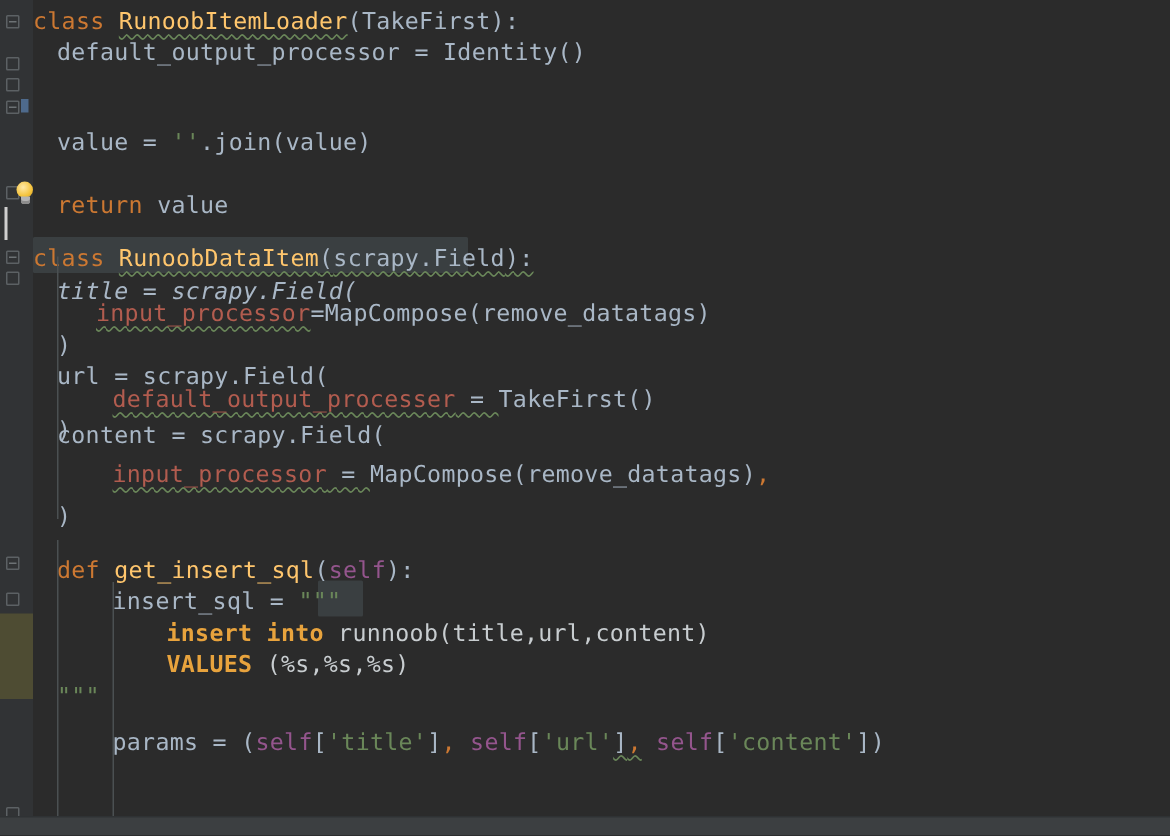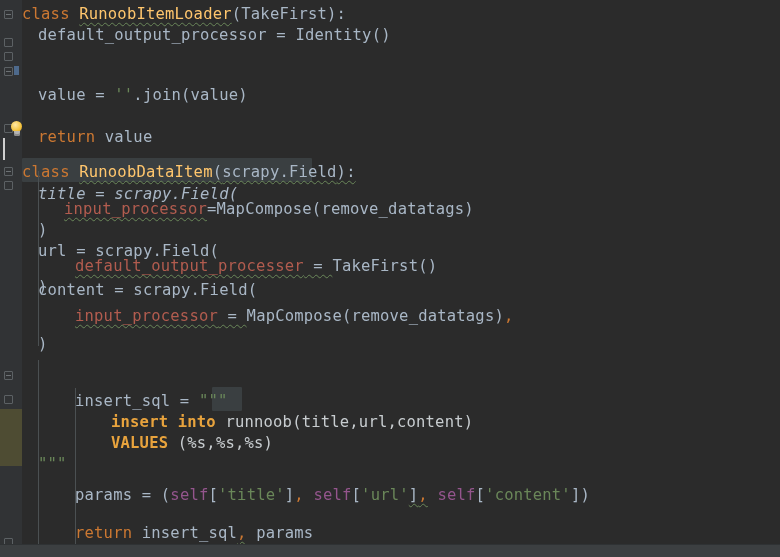--- a/index.html
+++ b/index.html
@@ -224,29 +224,29 @@
     <div class="line" style="top:237px; left:16px;"><span class="plain">url</span><span class="plain"> = </span><span class="plain">scrapy.Field(</span></div>
 
     <div class="line" style="top:273px; left:16px;"><span class="plain">)</span></div>
 
     <div class="line" style="top:276px; left:16px;"><span class="plain">content</span><span class="plain"> = </span><span class="plain">scrapy.Field(</span></div>
 
     <div class="line" style="top:302px; left:53px;text-align:right;"><span class="warnid sq">input_processor</span><span class="plain sq"> = </span><span class="plain">MapCompose(remove_datatags)</span><span class="comma">,</span></div>
 
     <div class="line" style="top:330px; left:16px;"><span class="plain">)</span></div>
 
+    <div class="line" style="top:366px; left:16px;"><span class="kw">def</span><span class="plain"> </span><span class="fn">get_insert_sql</span><span class="plain">(</span><span class="self">self</span><span class="plain">):</span></div>
 
     <div class="line" style="top:387px; left:53px; z-index:2;"><span class="plain">insert_sql</span><span class="plain"> = </span><span class="str">"""</span></div>
 
     <div class="line" style="top:408px; left:89px; z-index:2;"><span class="sqlkw">insert into</span><span class="sqltxt"> </span><span class="sqltxt">runnoob(title,url,content)</span></div>
 
     <div class="line" style="top:429px; left:89px; z-index:2;"><span class="sqlkw">VALUES</span><span class="sqltxt"> </span><span class="sqltxt">(%s,%s,%s)</span></div>
 
     <div class="line" style="top:450px; left:16px; z-index:2;"><span class="str">"""</span></div>
 
     <div class="line" style="top:481px; left:53px;"><span class="plain">params</span><span class="plain"> = (</span><span class="self">self</span><span class="plain">[</span><span class="str">'title'</span><span class="plain">]</span><span class="comma">,</span><span class="plain"> </span><span class="self">self</span><span class="plain">[</span><span class="str">'url'</span><span class="plain sq">]</span><span class="comma sq">,</span><span class="plain"> </span><span class="self">self</span><span class="plain">[</span><span class="str">'content'</span><span class="plain">])</span></div>
 
-    <div class="line" style="top:519px; left:53px;"><span class="kw">return</span><span class="plain"> </span><span class="plain">insert_sql</span><span class="comma sq">,</span><span class="plain"> </span><span class="plain">params</span></div>
 
   </div>
 
   <div class="bottom-strip"></div>
 </div>
 
 </body></html>

